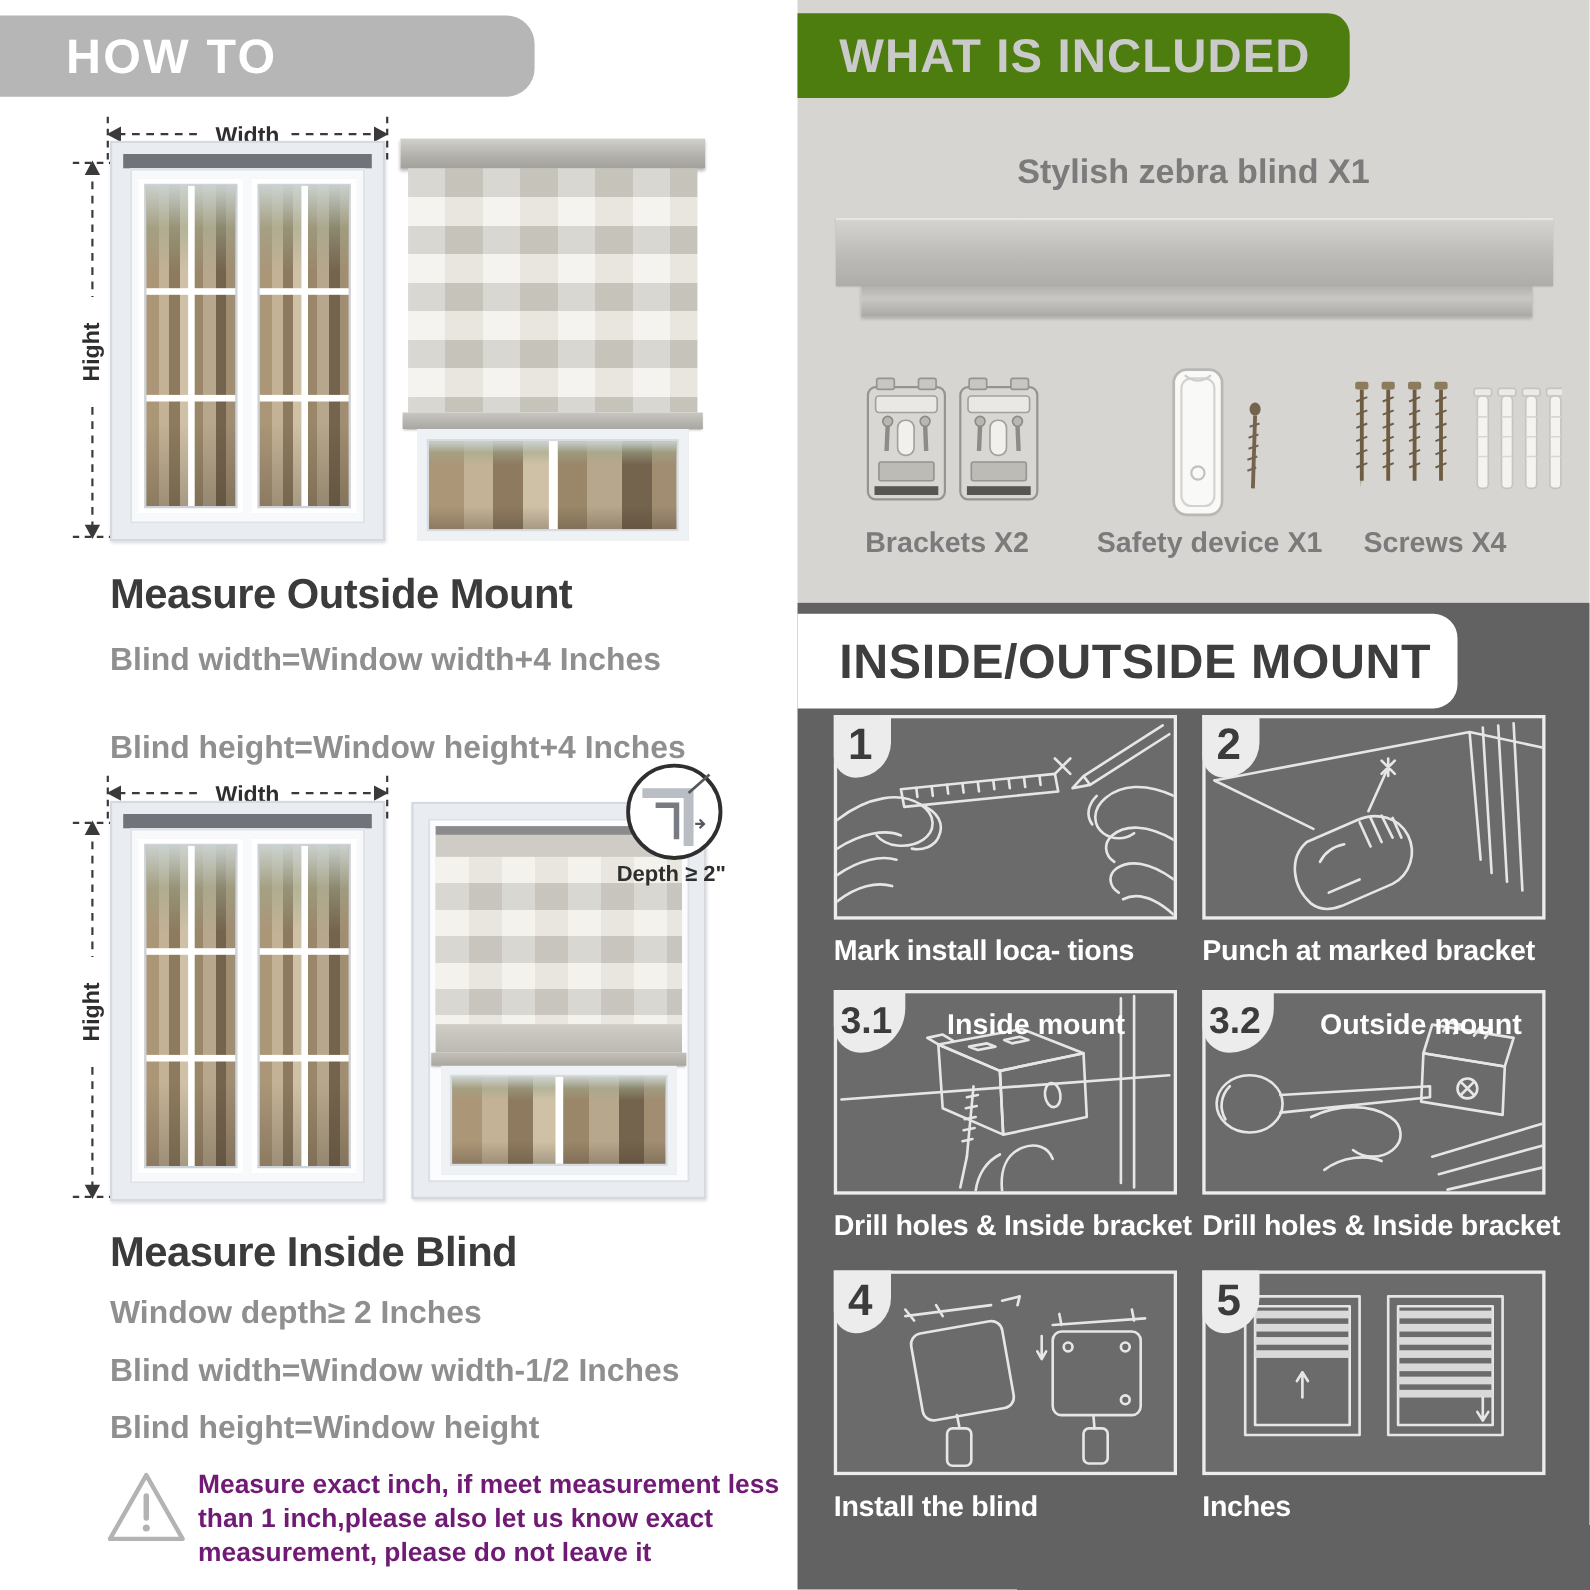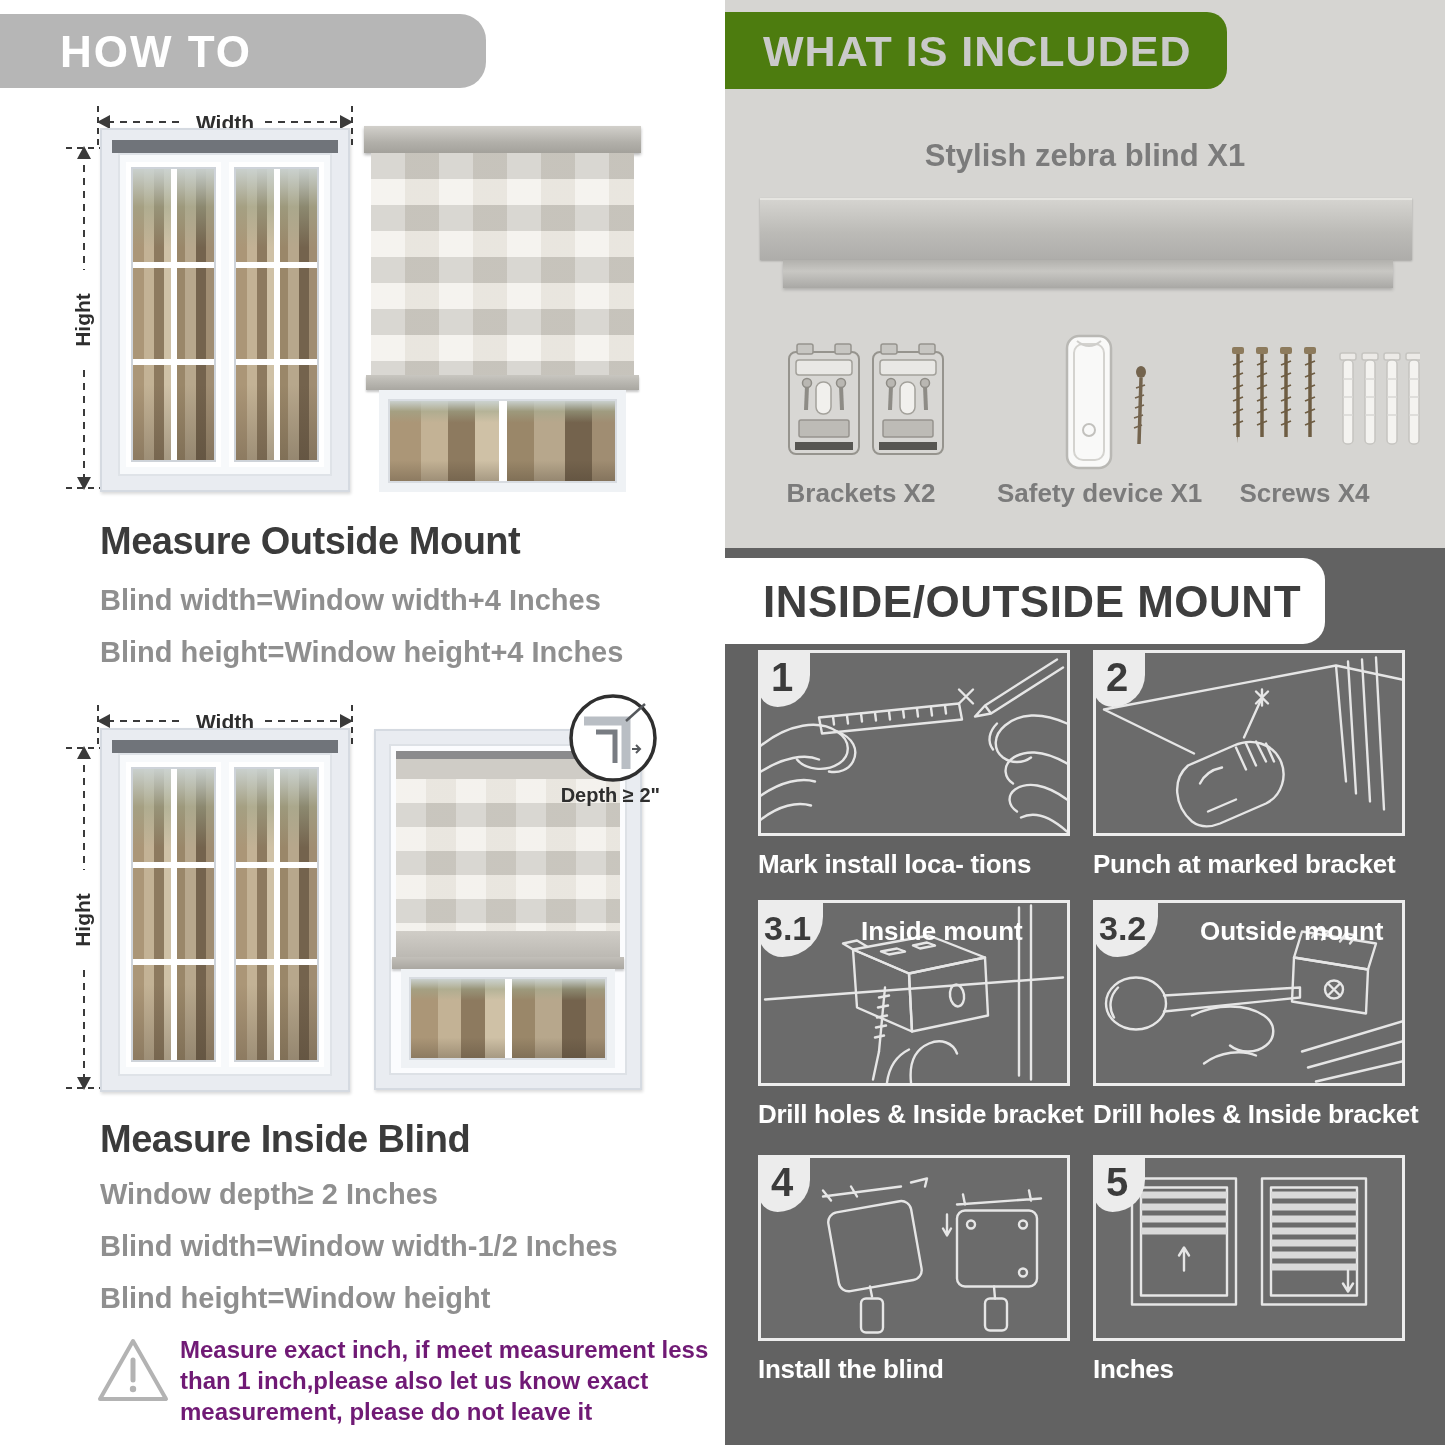--- a/index.html
+++ b/index.html
@@ -166,21 +166,21 @@
   <div class="blind-body"></div>
   <div class="botrail"></div>
   <div class="peek">
     <div class="scene"></div>
     <div class="mull"></div>
   </div>
 </div>
 
 <div class="h2 abs" style="left:100px; top:520px;">Measure Outside Mount</div>
 <div class="formula abs" style="left:100px; top:584px;">Blind width=Window width+4 Inches</div>
-<div class="formula abs" style="left:100px; top:636px;">Blind height=Window height+4 Inches</div>
+<div class="formula abs" style="left:100px; top:664px;">Blind height=Window height+4 Inches</div>
 
 <svg id="wdim2" class="abs" style="left:93px; top:705px;" width="264" height="44" viewBox="0 0 264 44">
   <g stroke="#3a3a3a" stroke-width="2">
     <line x1="5" y1="0" x2="5" y2="44" stroke-dasharray="6 5"></line>
     <line x1="259" y1="0" x2="259" y2="44" stroke-dasharray="6 5"></line>
     <line x1="14" y1="16" x2="92" y2="16" stroke-dasharray="7 6"></line>
     <line x1="172" y1="16" x2="250" y2="16" stroke-dasharray="7 6"></line>
   </g>
   <polygon points="4,16 17,9 17,23" fill="#3a3a3a"></polygon>
   <polygon points="260,16 247,9 247,23" fill="#3a3a3a"></polygon>

